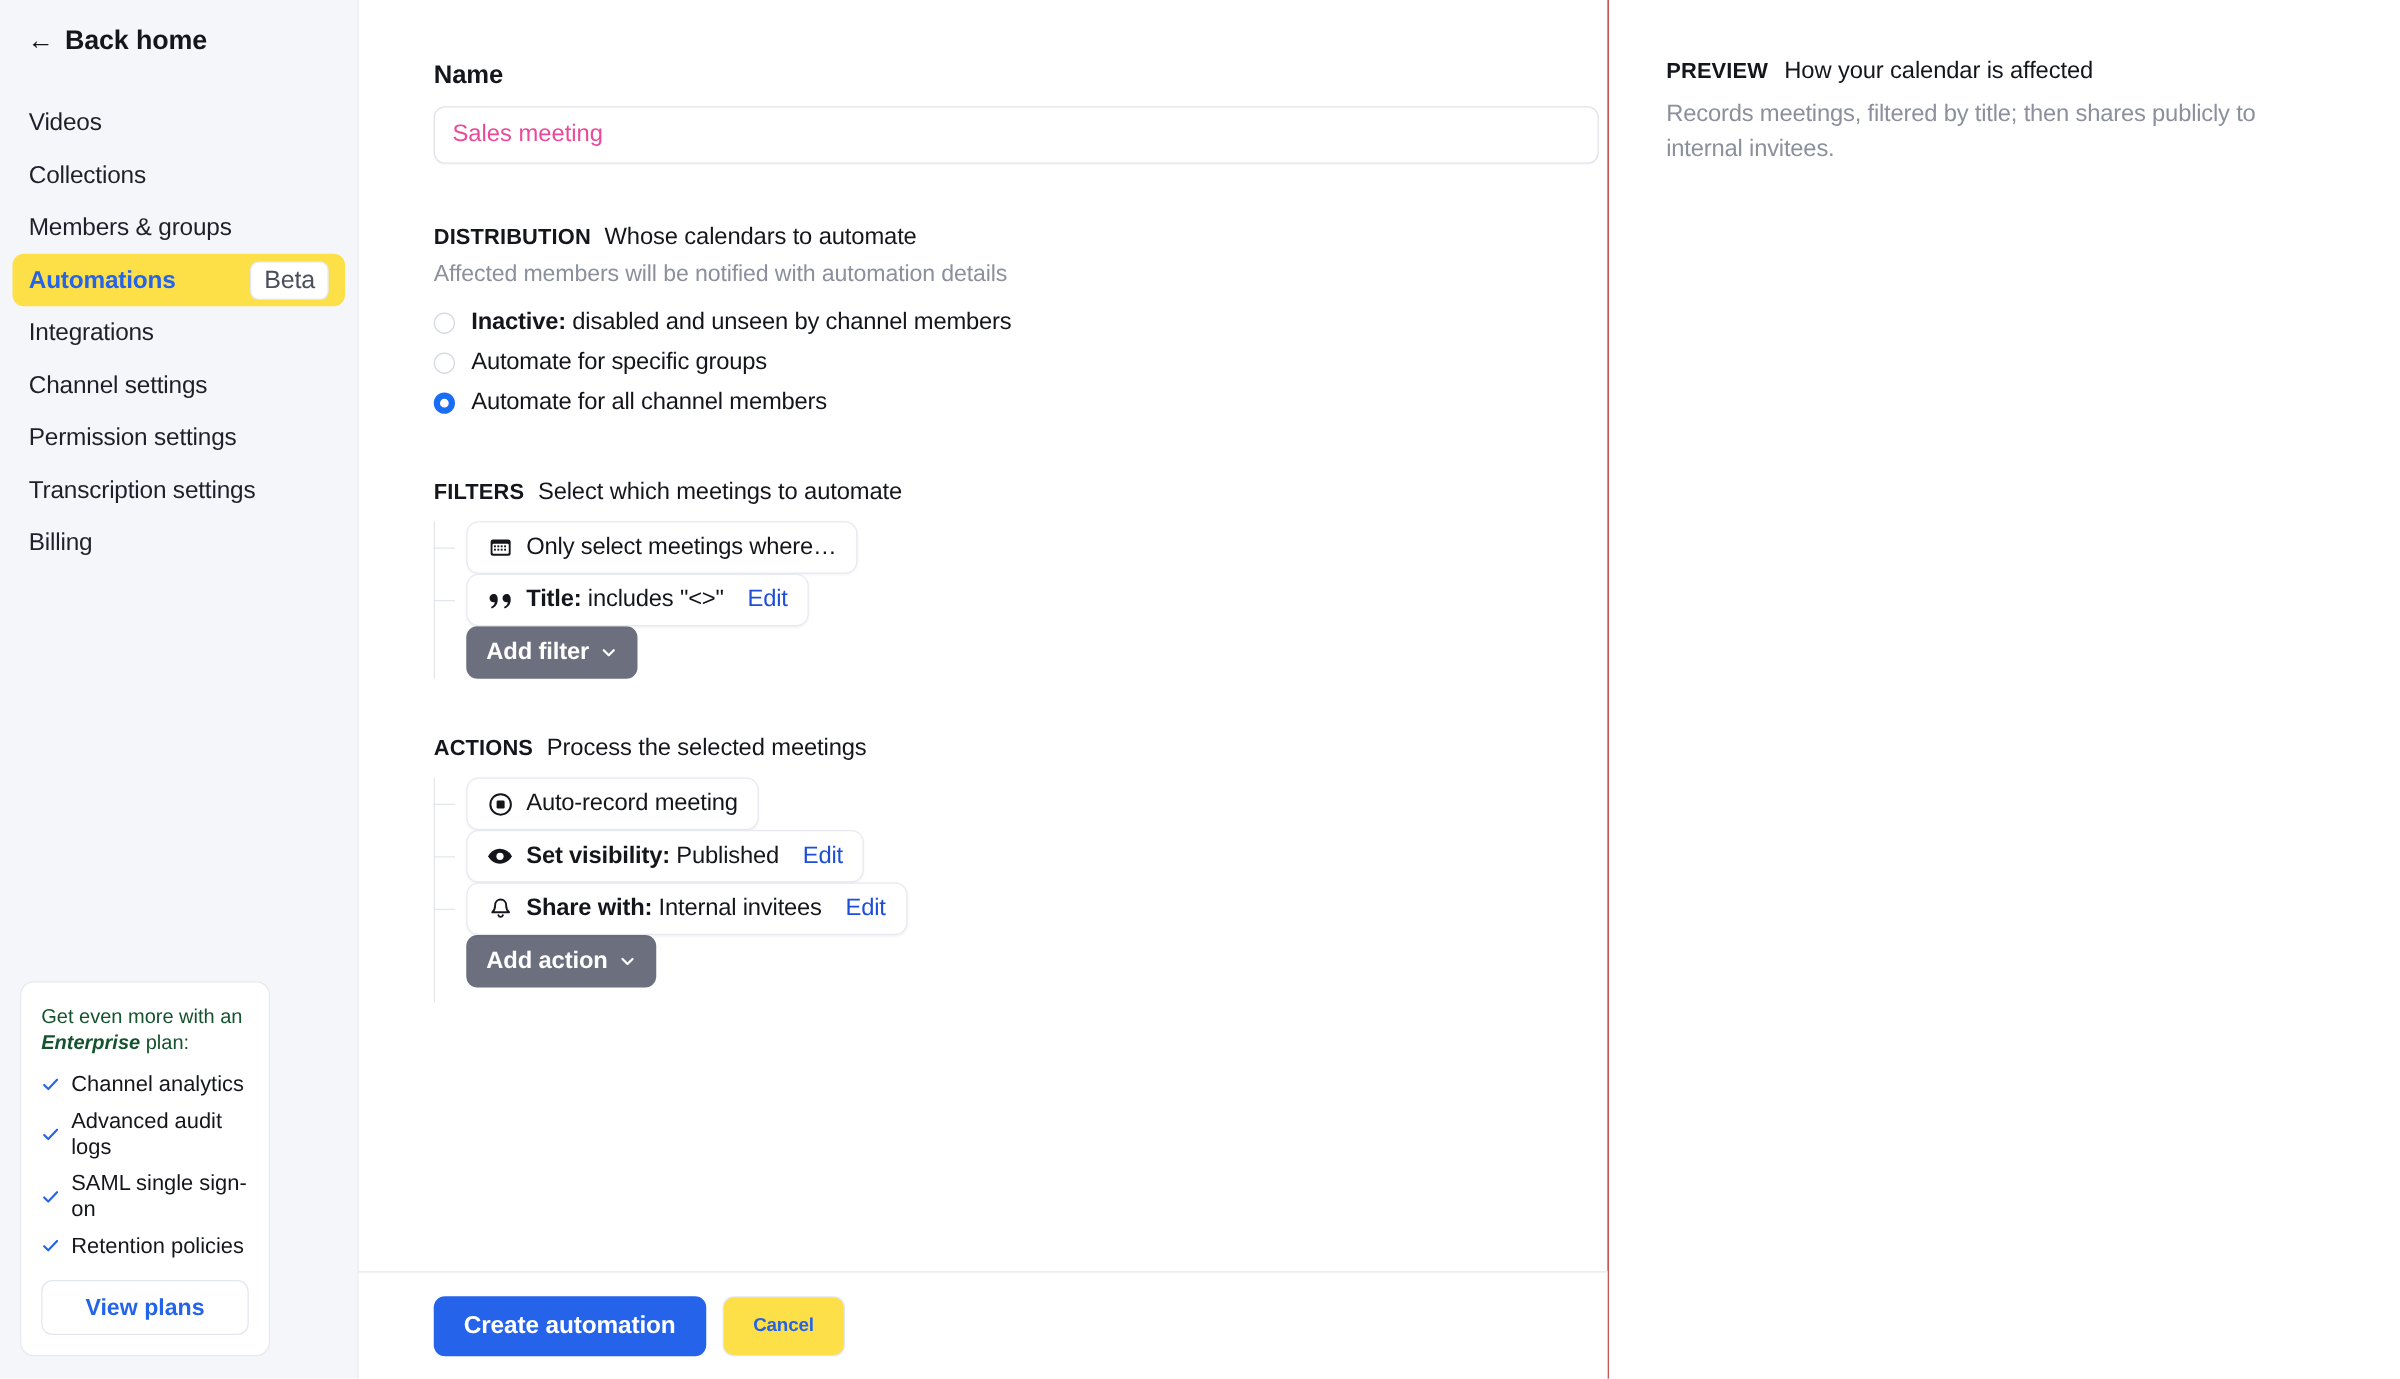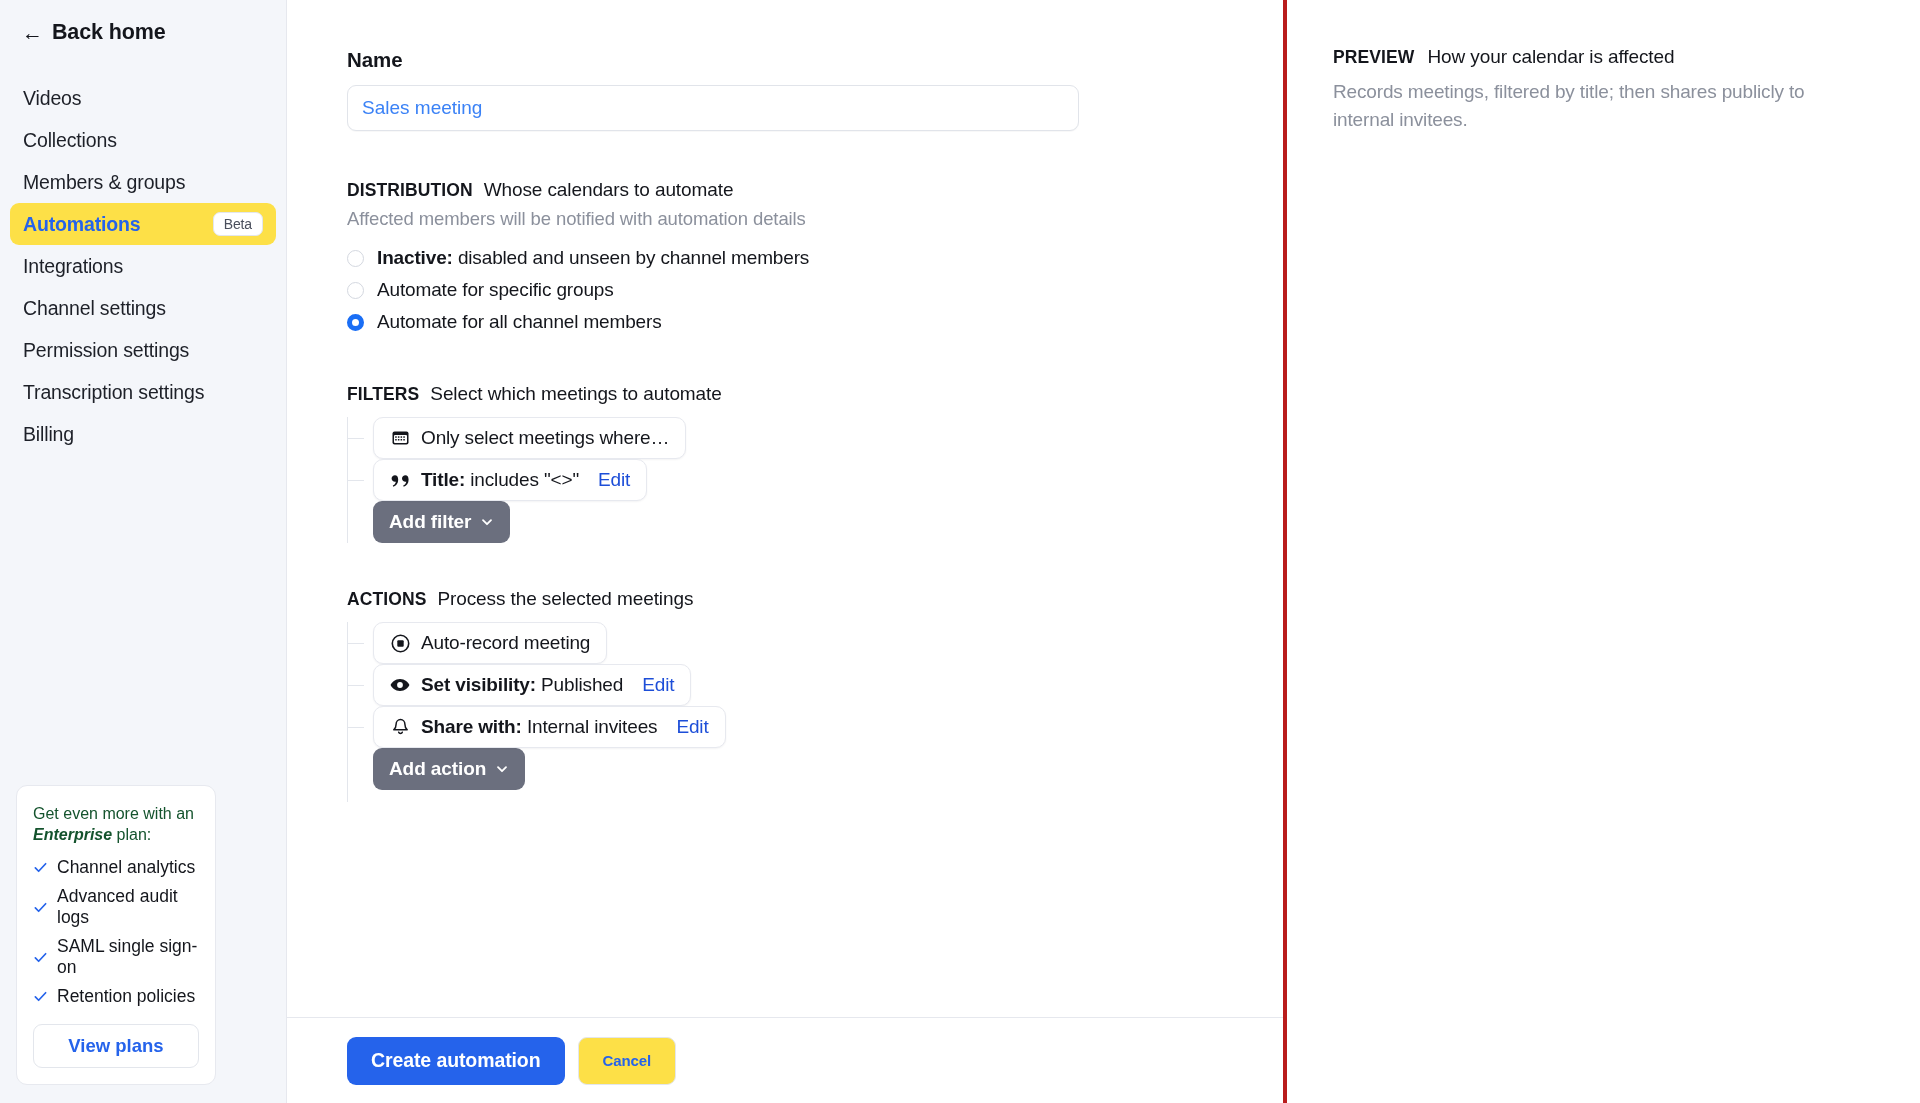--- a/index.html
+++ b/index.html
@@ -33,21 +33,21 @@
     height: 42px; margin: 0 10px;
     display: flex; align-items: center; justify-content: space-between;
     padding: 0 13px; border-radius: 9px;
     font-size: 19.5px; color: #1d2028; cursor: pointer;
     letter-spacing: -0.15px;
   }
   .nav-item.active { background: #fde047; color: #2563eb; font-weight: 700; }
   .badge-beta {
     background: #ffffff; border: 1px solid #e3e6ec;
     border-radius: 7px; padding: 3px 10px;
-    font-size: 14px; color: #4a4f5c; font-weight: 400;
+    font-size: 20px; color: #4a4f5c; font-weight: 400;
   }
 
   
   .upsell {
     position: absolute; left: 16px; bottom: 18px; width: 200px;
     background: #ffffff; border: 1px solid #e7e9ef;
     border-radius: 11px; padding: 17px 16px 16px 16px;
   }
   .upsell-title { font-size: 16px; color: #14532d; line-height: 1.32; }
   .upsell-title em { font-style: italic; font-weight: 700; }
@@ -57,31 +57,31 @@
   .view-plans {
     margin-top: 17px; width: 100%; height: 44px;
     background: #ffffff; border: 1px solid #e3e6ec; border-radius: 9px;
     color: #2563eb; font-size: 18.5px; font-weight: 700;
     font-family: inherit; cursor: pointer;
   }
 
   
   .center {
     width: 1000px; flex: 0 0 1000px;
-    border-right: 4px solid #b91c1c;
+    border-right: 1px solid #b91c1c;
     display: flex; flex-direction: column;
     position: relative; background: #fff;
   }
   .form-scroll { flex: 1 1 auto; padding: 48px 0 0 60px; }
 
   .field-label { font-size: 20.5px; font-weight: 700; color: #14161c; letter-spacing: -0.1px; }
   .name-input {
-    margin-top: 13px; width: 732px; height: 46px;
+    margin-top: 13px; width: 932px; height: 46px;
     border: 1px solid #e1e4ea; border-radius: 9px;
-    padding: 0 14px; font-size: 19px; color: #3b82f6;
+    padding: 0 14px; font-size: 19px; color: #ec4899;
     font-family: inherit; outline: none; background: #fff;
     box-shadow: 0 1px 1px rgba(16,24,40,0.03);
   }
 
   .sec-head { display: flex; align-items: baseline; gap: 11px; }
   .sec-kicker { font-size: 17.5px; font-weight: 700; color: #14161c; letter-spacing: 0.1px; }
   .sec-sub { font-size: 19px; color: #14161c; letter-spacing: -0.1px; }
   .sec-note { margin-top: 7px; font-size: 18.5px; color: #8b909c; letter-spacing: -0.1px; }
 
   .section-distribution { margin-top: 48px; }

